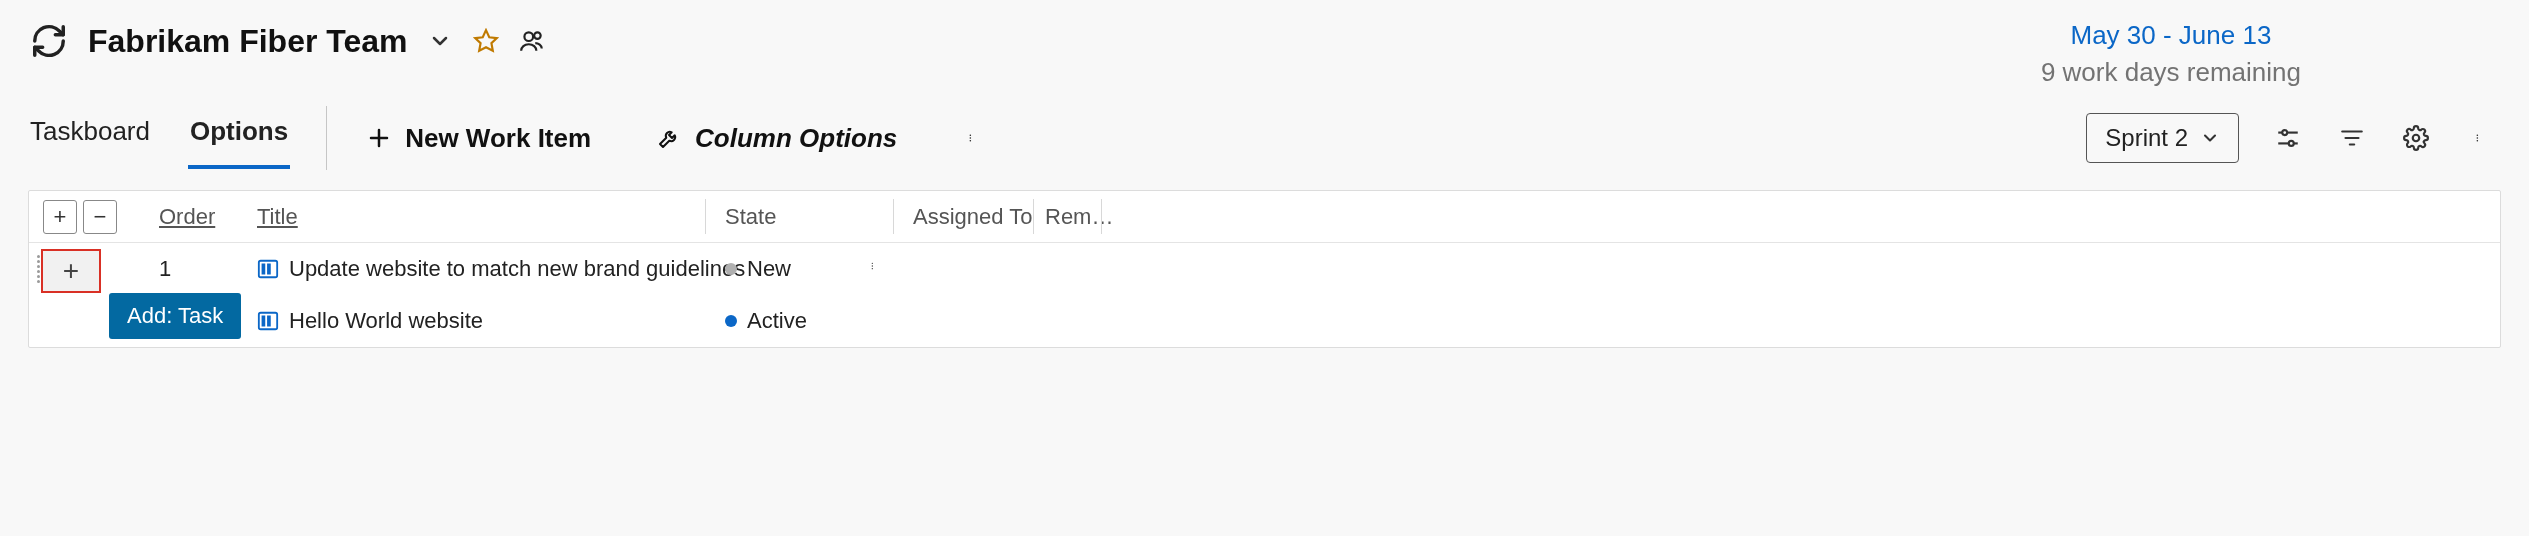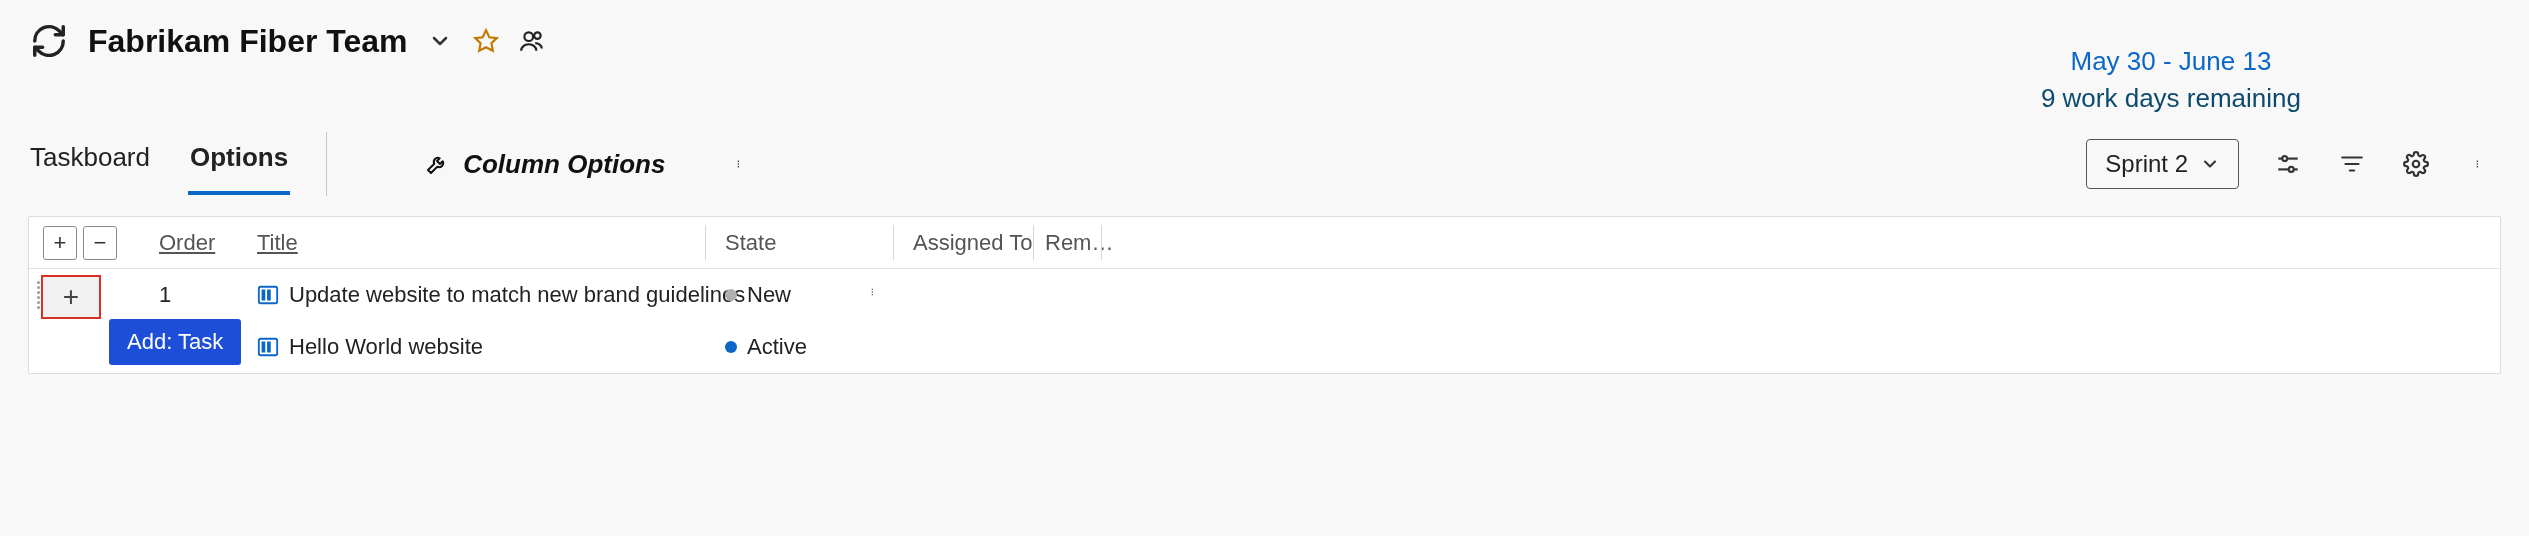--- a/index.html
+++ b/index.html
@@ -37,29 +37,28 @@
   }
   .star-icon {
     width:28px;height:28px;display:flex;align-items:center;justify-content:center;color:#c07a00;
   }
   .people-icon {
     width:28px;height:28px;display:flex;align-items:center;justify-content:center;color:#222;
   }
   .date-panel {
     text-align: center;
     padding-right: 200px;
-    margin-top: 26px;
   }
   .date-range {
     color: #0b67c7;
     font-size: 26px;
     margin-bottom: 6px;
   }
   .date-detail {
-    color: #0c4a6e;
+    color: #737373;
     font-size: 26px;
   }
 
   .toolbar-row {
     display:flex;
     align-items:center;
     justify-content:space-between;
     border-bottom: 0;
     margin-top: 10px;
     gap: 48px;
@@ -175,21 +174,21 @@
     width:22px;height:22px;display:inline-flex;
   }
   .cell-state { position:absolute; left:696px; display:flex;align-items:center;gap:10px; }
   .state-dot { width:12px;height:12px;border-radius:50%;}
   .state-dot.new { background:#b0b0b0; }
   .state-dot.active { background:#0b67c7; }
   .row-kebab { position:absolute; left:842px; cursor:pointer; }
 
   .tooltip {
     position:absolute;left:80px;top:50px;
-    background:#1d4ed8;color:#fff;font-size:22px;
+    background:#0369a1;color:#fff;font-size:22px;
     padding:10px 18px;border-radius:3px;white-space:nowrap;
     z-index:5;
   }
 </style>
 </head>
 <body>
 
 <div class="page">
   <div class="header-row">
     <div class="title-group">
@@ -227,20 +226,27 @@
     </div>
   </div>
 
   <div class="toolbar-row">
     <div class="tabs-and-actions">
       <div class="tabs">
         <div class="tab">Taskboard</div>
         <div class="tab selected">Options</div>
       </div>
       <div class="vdiv"></div>
+      <div class="action-btn">
+        <svg viewBox="0 0 24 24" width="24" height="24" fill="none" stroke="#111" stroke-width="2.5" stroke-linecap="round">
+            <line x1="12" y1="4" x2="12" y2="20"></line>
+            <line x1="4" y1="12" x2="20" y2="12"></line>
+          </svg>
+        <span>New Work Item</span>
+      </div>
       <div class="action-btn secondary">
         <svg viewBox="0 0 24 24" width="24" height="24" fill="none" stroke="#111" stroke-width="2" stroke-linecap="round" stroke-linejoin="round">
             <path d="M14.7 6.3a4 4 0 0 0-5.4 5.4L3 18l3 3 6.3-6.3a4 4 0 0 0 5.4-5.4L15 12l-3-3 2.7-2.7z"></path>
           </svg>
         <span>Column Options</span>
       </div>
       <div class="kebab">
         <svg viewBox="0 0 24 24" width="8" height="24" fill="#222">
             <circle cx="4" cy="4" r="2.3"></circle>
             <circle cx="4" cy="12" r="2.3"></circle>

